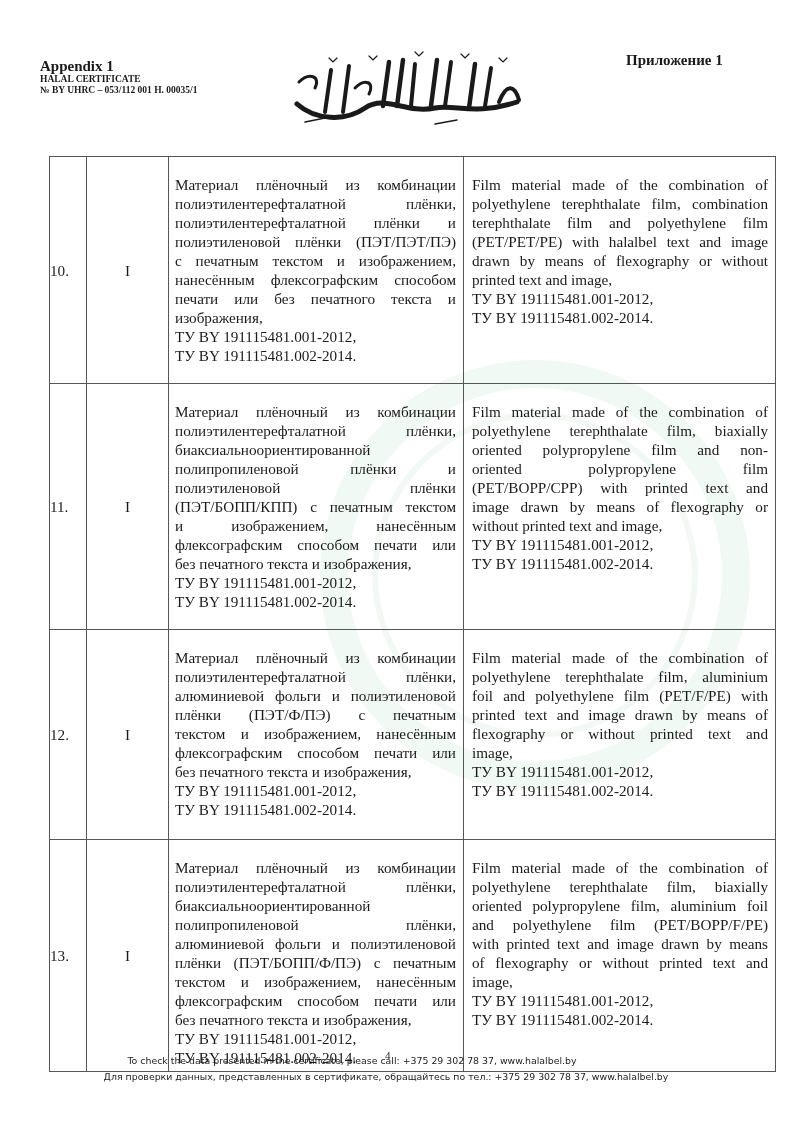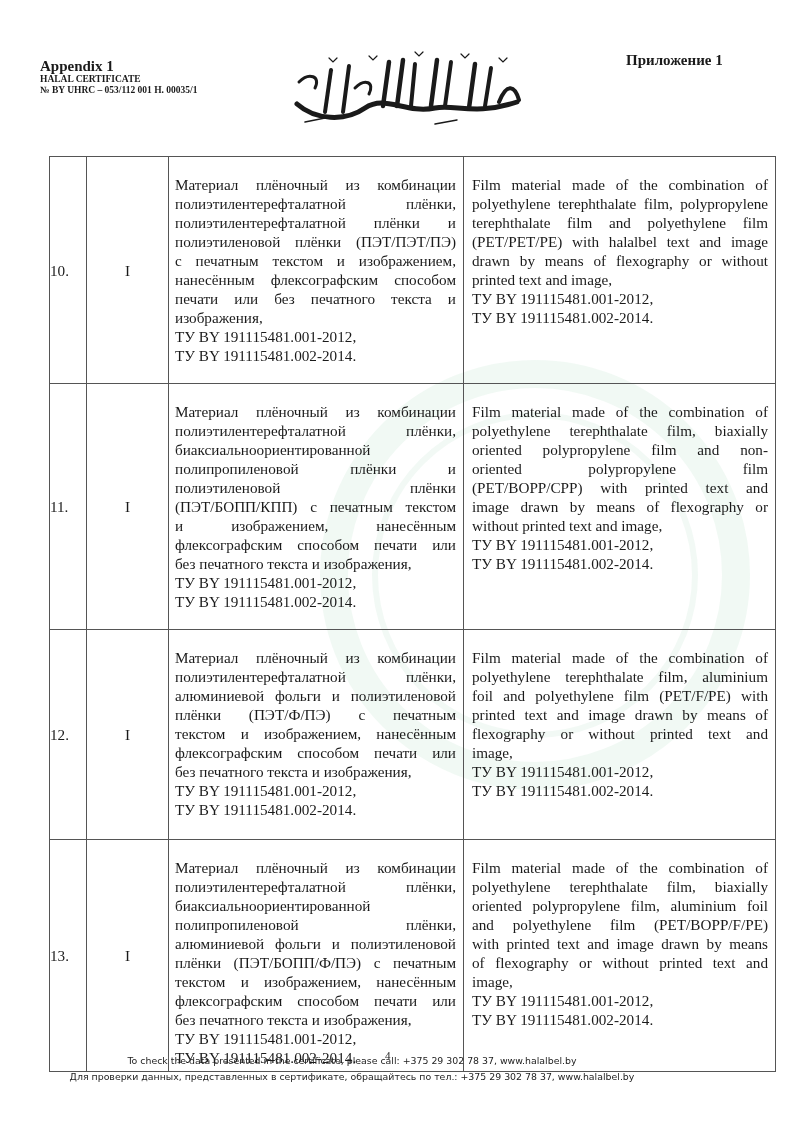--- a/index.html
+++ b/index.html
@@ -33,21 +33,21 @@
   td.num { width: 37px; text-align: left; }
   td.type { width: 82px; text-align: center; }
   td.ru { width: 294px; padding: 18px 7px 18px 6px !important; text-align: justify; vertical-align: top !important; }
   td.en { padding: 18px 7px 18px 8px !important; text-align: justify; vertical-align: top !important; }
   .line { display: block; }
   .line.j { text-align: justify; text-align-last: justify; }
   .line.l { text-align: right; text-align-last: left; }
   .footer { position: absolute; left: 0; width: 704px; text-align: center;
     font-family: "DejaVu Sans", "Liberation Sans", sans-serif; font-size: 9.4px; color: #222; }
   .footer.f1 { top: 1055px; }
-  .footer.f2 { top: 1071px; }
+  .footer.f2 { top: 1071px; padding-left: 34px; }
   .page-num { position: absolute; left: 385px; top: 1049px; font-size: 11px; font-family: "Liberation Serif", serif; }
 </style>
 </head>
 <body>
 
 <div class="header-left">
   <div class="app-title">Appendix 1</div>
   <div class="sub">HALAL CERTIFICATE</div>
   <div class="sub">№ BY UHRC – 053/112 001 H. 00035/1</div>
 </div>
@@ -96,21 +96,21 @@
         <span class="line j">полиэтиленовой плёнки (ПЭТ/ПЭТ/ПЭ)</span>
         <span class="line j">с печатным текстом и изображением,</span>
         <span class="line j">нанесённым флексографским способом</span>
         <span class="line j">печати или без печатного текста и</span>
         <span class="line l">изображения,</span>
         <span class="line l">ТУ BY 191115481.001-2012,</span>
         <span class="line l">ТУ BY 191115481.002-2014.</span>
       </td>
       <td class="en">
         <span class="line j">Film material made of the combination of</span>
-        <span class="line j">polyethylene terephthalate film, polypropylene</span>
+        <span class="line j">polyethylene terephthalate film, combination</span>
         <span class="line j">terephthalate film and polyethylene film</span>
         <span class="line j">(PET/PET/PE) with halalbel text and image</span>
         <span class="line j">drawn by means of flexography or without</span>
         <span class="line l">printed text and image,</span>
         <span class="line l">ТУ BY 191115481.001-2012,</span>
         <span class="line l">ТУ BY 191115481.002-2014.</span>
       </td>
     </tr>
     <tr style="height:225px">
       <td class="num">11.</td>

